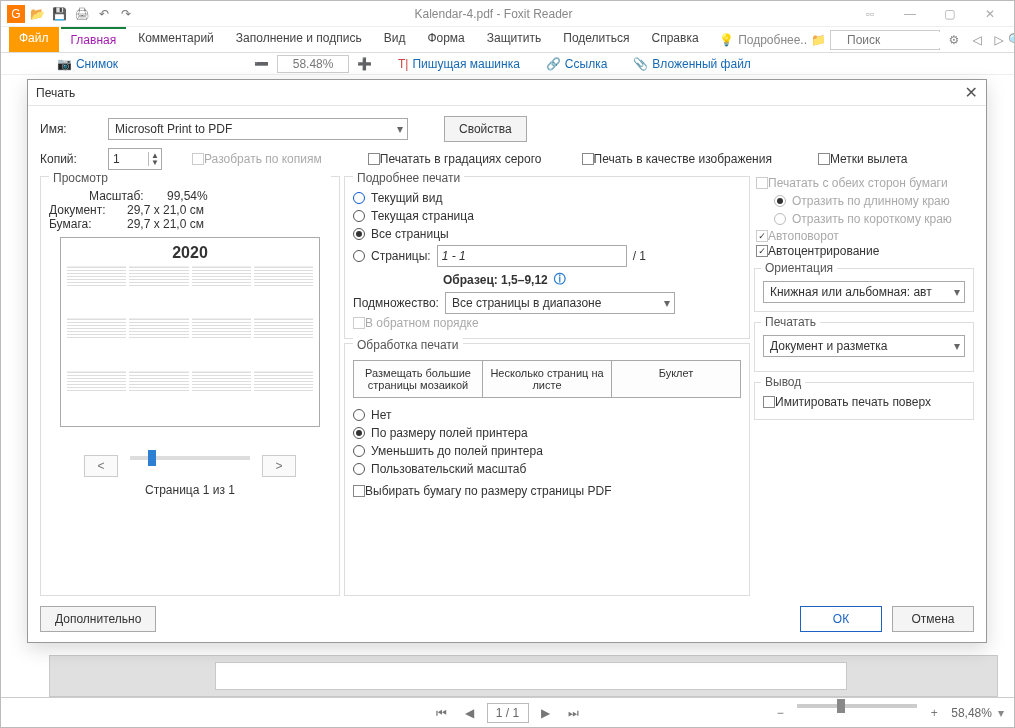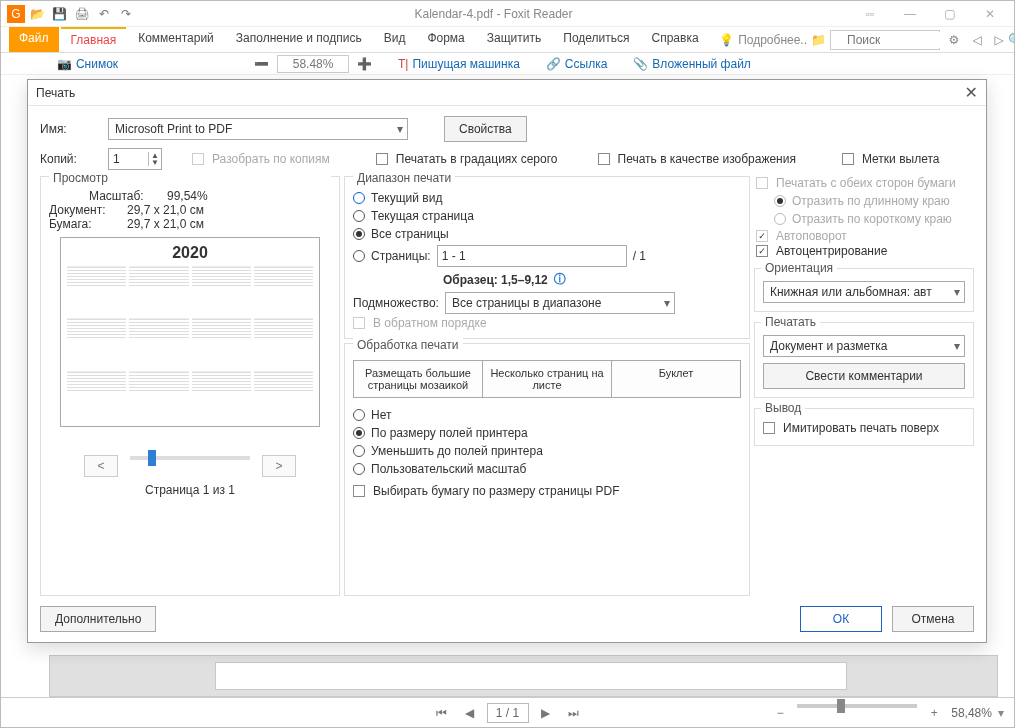--- a/index.html
+++ b/index.html
@@ -11,21 +11,21 @@
   .titlebar { height:26px; background:#fff; display:flex; align-items:center; padding:0 6px; gap:4px; border-bottom:1px solid #eee;}
   .titlebar .ql-icon { width:18px; height:18px; display:flex; align-items:center; justify-content:center; color:#777;}
   .titlebar .orange { background:#ff7a00; color:#fff;}
   .titlebar .title-text { flex:1; text-align:center; color:#888;}
   .titlebar .wbtn { width:36px; text-align:center; color:#aaa;}
 
   
   .ribbon-tabs { height:26px; background:#fff; display:flex; align-items:stretch; padding-left:8px; gap:2px; border-bottom:1px solid #ddd;}
   .ribbon-tab { padding:4px 10px 0 10px; color:#444; }
   .ribbon-tab.active-orange { background:#ff9a00; color:#fff;}
-  .ribbon-tab.active-white { background:#fff; border-top:2px solid #eab308; color:#ef4444;}
+  .ribbon-tab.active-white { background:#fff; border-top:2px solid #15803d; color:#a21caf;}
   .ribbon-tabs .spacer { flex:1; }
   .ribbon-tabs .right-grp { display:flex; align-items:center; gap:4px; padding-right:6px;}
   .search-box { width:110px; height:20px; border:1px solid #ccc; display:flex; align-items:center; padding:0 14px; gap:4px; color:#aaa;}
   .search-box input { border:none; outline:none; font-size:12px; flex:1; }
   .gear { width:20px; text-align:center; color:#888;}
   .nav-arrow { width:18px; text-align:center; color:#888;}
 
   
   .ribbon-body { height:22px; background:#fff; display:flex; align-items:center; gap:8px; padding:0 8px; color:#777; border-bottom:1px solid #eee; overflow:hidden;}
   .ribbon-body .btn { display:flex; align-items:center; gap:4px; color:#1669b4;}
@@ -34,21 +34,21 @@
   
   .dlg { position:absolute; left:26px; top:78px; width:960px; height:564px; background:#fff; border:1px solid #999; box-shadow:0 6px 18px rgba(0,0,0,.15);}
   .dlg-hdr { height:26px; display:flex; align-items:center; justify-content:space-between; padding:0 8px; border-bottom:1px solid #e5e5e5;}
   .dlg-hdr .x { font-size:16px; color:#555;}
   .dlg-body { padding:10px 12px; display:flex; flex-direction:column; gap:6px; height:calc(100% - 26px);}
   .row { display:flex; align-items:center; gap:8px; }
   .lbl { width:60px;}
   .combo { height:22px; border:1px solid #a9a9a9; display:flex; align-items:center; padding:0 4px 0 6px; justify-content:space-between; background:#fff;}
   .combo .arrw { color:#666; margin-left:4px;}
   .btn-flat { height:26px; border:1px solid #a9a9a9; background:#f4f4f4; padding:0 14px; display:inline-flex; align-items:center;}
-  .chk { display:inline-flex; align-items:center; gap:8px;}
+  .chk { display:inline-flex; align-items:center; gap:0;}
   .chk .box { width:12px; height:12px; border:1px solid #888; background:#fff; display:inline-flex; align-items:center; justify-content:center; font-size:9px; color:#333;}
   .chk.checked .box::after { content:"✓";}
   .chk.disabled { color:#aaa;}
   .chk.disabled .box { border-color:#ccc;}
   .spin { width:54px; height:22px; border:1px solid #a9a9a9; display:flex; align-items:center; padding:0 2px 0 4px; justify-content:space-between;}
   .spin .spinbtns { display:flex; flex-direction:column; line-height:7px; font-size:8px; color:#555; border-left:1px solid #bbb; padding-left:2px;}
 
   
   .cols { display:flex; gap:0; flex:1; min-height:0;}
   .fs { border:1px solid #ddd; padding:6px 8px; position:relative; }
@@ -65,21 +65,21 @@
   .pv-btn { width:34px; height:22px; border:1px solid #ccc; display:flex; align-items:center; justify-content:center; color:#777; background:#fafafa;}
   .slider-rail { width:120px; height:4px; background:#ddd;}
   .slider-thumb { width:8px; height:16px; background:#2d7fd3; position:relative; left:18px; top:-10px;}
   .preview-caption { text-align:center; padding-top:6px;}
 
   .radio-row { display:flex; align-items:center; gap:6px; padding:2px 0;}
   .radio { width:12px; height:12px; border:1px solid #555; border-radius:50%; display:inline-flex; align-items:center; justify-content:center;}
   .radio.checked::after { content:""; width:6px; height:6px; background:#333; border-radius:50%;}
   .radio.disabled { border-color:#bbb;}
   .radio.blue { border-color:#0a5bd6;}
-  .textin { height:22px; border:1px solid #a9a9a9; padding:0 4px; display:flex; align-items:center;}
+  .textin { height:22px; border:1px solid #a9a9a9; padding:0 4px; display:flex; align-items:center;font-style:italic;}
 
   .seg-tabs { display:flex; border:1px solid #a9a9a9; margin-top:4px;}
   .seg-tab { flex:1; text-align:center; padding:6px 4px; border-right:1px solid #a9a9a9; background:#fdfdfd; font-size:11px;}
   .seg-tab:last-child { border-right:none;}
   .seg-tab.active { background:#cfe6ff;}
 
   .fs-tight { border:1px solid #ddd; padding:8px 8px 8px 8px; position:relative; margin-top:4px;}
   .fs-tight .legend { position:absolute; top:-8px; left:6px; background:#fff; padding:0 4px; color:#555;}
 
   .dlg-footer-row { display:flex; align-items:center; justify-content:space-between; margin-top:4px;}
@@ -265,21 +265,21 @@
                 <div class="slider-thumb"></div>
               </div>
               <div class="pv-btn">&gt;</div>
             </div>
             <div class="preview-caption">Страница 1 из 1</div>
           </div>
         </div>
 
         <div class="col-mid">
           <div class="fs">
-            <span class="legend">Диапазон печати</span>
+            <span class="legend">Подробнее печати</span>
             <div style="margin-top:-8px;">
               <div class="radio-row">
                   <span class="radio blue"></span>
                   <span>Текущий вид</span>
                 </div>
               <div class="radio-row">
                   <span class="radio"></span>
                   <span>Текущая страница</span>
                 </div>
               <div class="radio-row">
@@ -377,23 +377,20 @@
             </div>
           </div>
 
           <div class="fs-tight">
             <span class="legend">Печатать</span>
             <div class="combo" style="margin-top:4px;">
               <span>Документ и разметка</span>
                 <span class="arrw">▾</span>
             </div>
             <div style="height:6px;"></div>
-            <div class="btn-flat" style="width:100%; justify-content:center;">
-                <span>Свести комментарии</span>
-              </div>
           </div>
 
           <div class="fs-tight">
             <span class="legend">Вывод</span>
             <label class="chk" style="margin-top:4px;">
                 <span class="box"></span>
                 <span>Имитировать печать поверх</span>
               </label>
           </div>
         </div>

